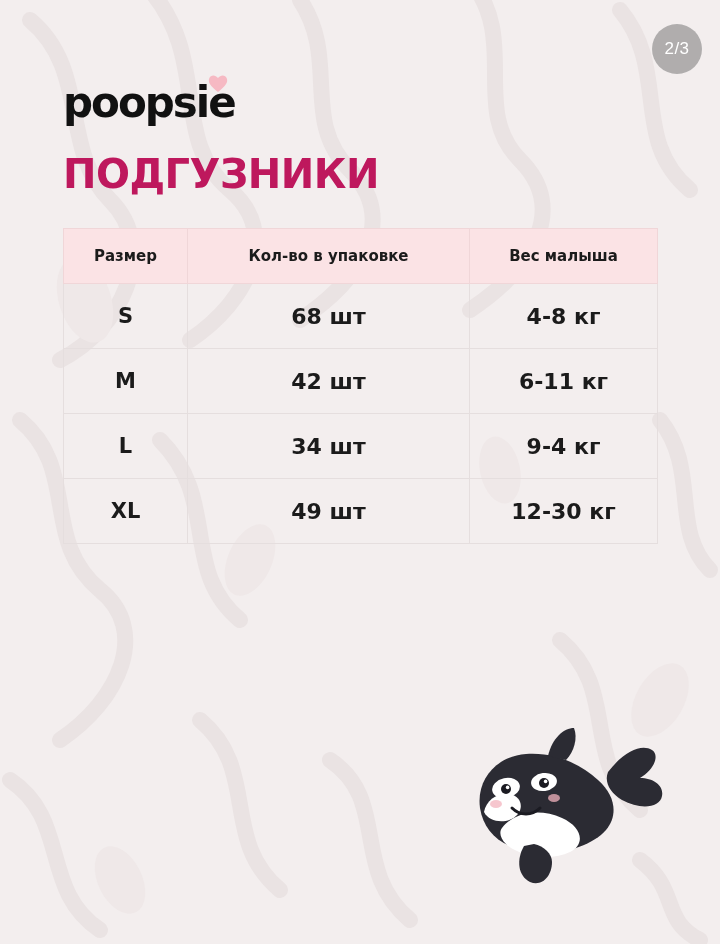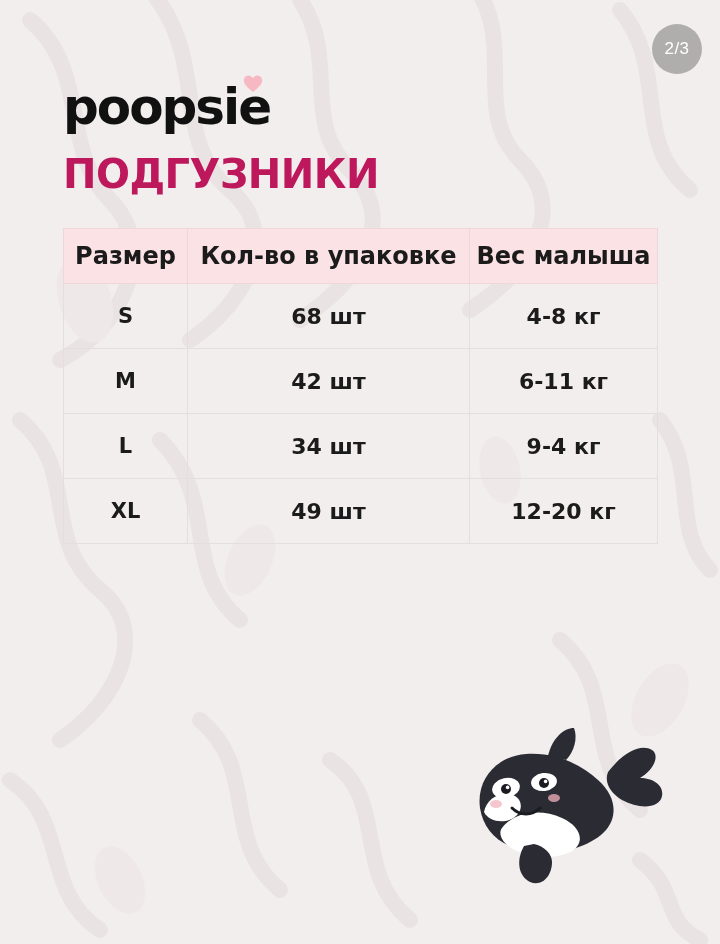--- a/index.html
+++ b/index.html
@@ -45,21 +45,21 @@
   
   #brand {
     position: absolute;
     top: 82px;
     left: 63px;
     z-index: 4;
   }
   #brand-word {
     font-family: "DejaVu Sans", sans-serif;
     font-weight: bold;
-    font-size: 50px;
+    font-size: 42px;
     letter-spacing: -2px;
     color: #111111;
     line-height: 1;
     display: inline-block;
   }
   #brand-heart {
     position: absolute;
     top: -9px;
     right: 6px;
     width: 22px;
@@ -97,21 +97,21 @@
   table.size-table td {
     border: 1px solid #e5dede;
     text-align: center;
     font-family: "DejaVu Sans", sans-serif;
     font-weight: bold;
     color: #1b1b1b;
   }
   table.size-table thead th {
     background: #fbe3e5;
     height: 52px;
-    font-size: 24px;
+    font-size: 15px;
     border-color: #f0d6d8;
   }
   table.size-table tbody td {
     height: 62px;
     font-size: 22px;
     background: transparent;
   }
   table.size-table tbody td.col-size {
     font-size: 21px;
   }
@@ -197,21 +197,21 @@
         <td>6-11 кг</td>
       </tr>
       <tr>
         <td class="col-size">L</td>
         <td>34 шт</td>
         <td>9-4 кг</td>
       </tr>
       <tr>
         <td class="col-size">XL</td>
         <td>49 шт</td>
-        <td>12-20 кг</td>
+        <td>12-30 кг</td>
       </tr>
     </tbody>
   </table>
 </div>
 
 <svg id="orca" viewBox="0 0 230 180" aria-hidden="true">
 
   <path d="M168 56 C 185 34, 202 28, 212 34 C 220 39, 214 54, 200 62
            C 214 62, 224 70, 222 80 C 220 92, 200 94, 182 84
            C 170 77, 164 66, 168 56 Z" fill="#2b2b33"></path>

